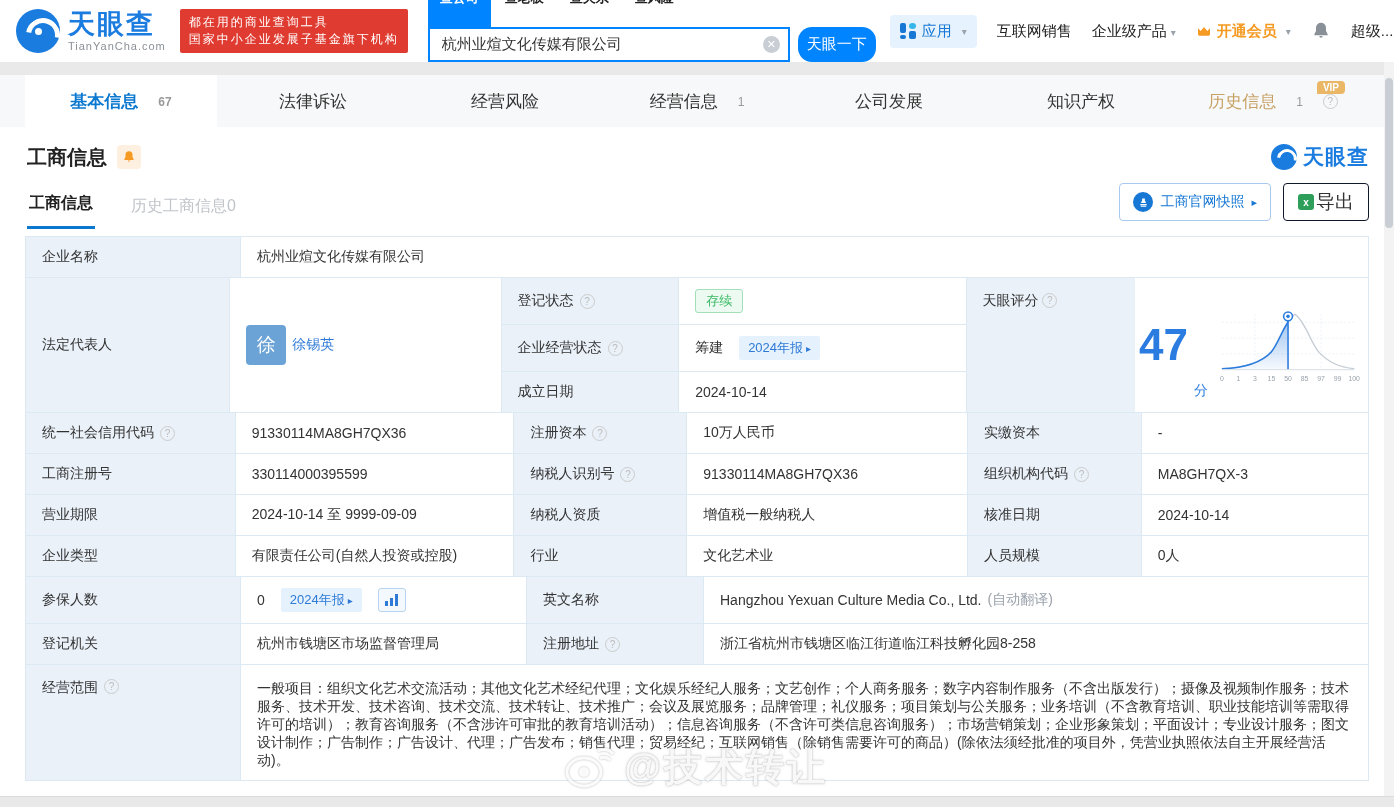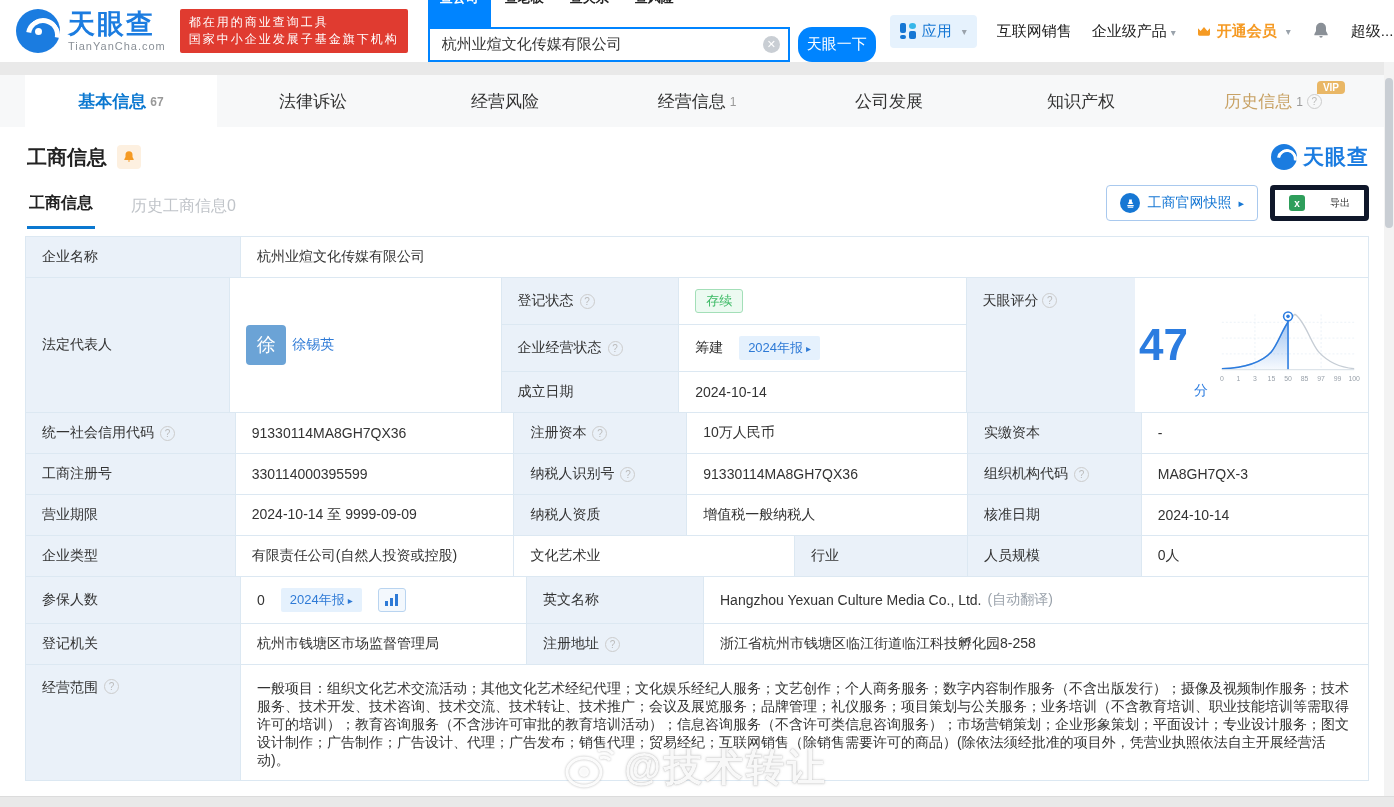--- a/index.html
+++ b/index.html
@@ -40,21 +40,21 @@
   .app-grid i:nth-child(4){left:9px;top:8px;width:7px;height:8px;}
   .nav-item { color:#222; cursor:pointer; }
   .vip-entry { color:#f59a23; font-weight:bold; display:flex; align-items:center; gap:5px; cursor:pointer; }
   .crown-icon { width:16px; height:16px; fill:#f59a23; }
   .bell-icon-svg { width:20px; height:20px; fill:#8a9097; cursor:pointer; }
   .super-entry { color:#222; cursor:pointer; }
 
   
   .band { height:13px; background:#e9e9e9; }
   .main-tabs { height:52px; background:#f7f8f9; display:flex; padding:0 25px; }
-  .main-tab { flex:1; display:flex; align-items:center; justify-content:center; gap:4px; font-size:17px; color:#333;
+  .main-tab { flex:1; display:flex; align-items:center; justify-content:center; gap:20px; font-size:17px; color:#333;
     cursor:pointer; position:relative;text-align:right; }
   .main-tab.active { background:#fff; color:#0b78d0; font-weight:bold; }
   .tab-count { font-size:12px; color:#999; margin-top:2px; }
   .main-tab.gold { color:#c8a265; }
   .vip-badge { position:absolute; top:6px; right:24px; background:#e9b766; color:#fff; font-size:10px; font-weight:bold;
     padding:1px 6px; border-radius:4px 4px 4px 0; }
   .help-circle { display:inline-block; width:15px; height:15px; border:1px solid #ccc; border-radius:50%; color:#bbb;
     font-size:10px; line-height:13px; text-align:center; vertical-align:1px; }
   .help-circle::before { content:"?"; }
 
@@ -74,22 +74,22 @@
   .subtab-row { display:flex; align-items:flex-end; padding:6px 0 0 2px; border-bottom:1px solid #fff; }
   .subtab { font-size:16px; font-weight:bold; color:#222; padding:10px 2px 12px; margin-right:34px; cursor:pointer; }
   .subtab.active { color:#222; border-bottom:3px solid #0b78d0; }
   .subtab.dim { color:#c0c4c9; font-weight:normal; }
   .subtab-actions { margin-left:auto; display:flex; gap:12px; padding-bottom:8px; }
   .btn-snapshot { display:flex; align-items:center; gap:7px; border:1px solid #a9c9ee; border-radius:4px; background:#fff;
     color:#1677d4; font-size:14px; padding:5px 13px; cursor:pointer; }
   .stamp-circle { width:20px; height:20px; background:#1677d4; border-radius:50%; display:flex; align-items:center; justify-content:center; }
   .stamp-circle svg { width:11px; height:11px; fill:#fff; }
   .btn-snapshot::after { content:"▸"; color:#1677d4; font-size:11px; }
-  .btn-export { display:flex; align-items:center; gap:25px; border:5px solid #0f172a; border-radius:4px; background:#fff;
-    color:#333; font-size:10px; padding:5px 14px; cursor:pointer; }
+  .btn-export { display:flex; align-items:center; gap:2px; border:1px solid #0f172a; border-radius:4px; background:#fff;
+    color:#333; font-size:19px; padding:5px 14px; cursor:pointer; }
   .xls-icon { width:16px; height:16px; background:#2e9e5b; border-radius:3px; color:#fff; font-size:10px; font-weight:bold;
     display:flex; align-items:center; justify-content:center; }
   .xls-icon::before { content:"x"; }
 
   
   .biz-table { border:1px solid #dce8f2; margin-top:6px; font-size:14px; }
   .t-row { display:flex; border-top:1px solid #dce8f2; }
   .t-row:first-child { border-top:none; }
   .cell { padding:11px 16px; display:flex; align-items:center; gap:6px; }
   .lbl { background:#eaf1f9; color:#333; }
@@ -376,22 +376,22 @@
         <div class="cell val w-v1 bl">2024-10-14 至 9999-09-09</div>
         <div class="cell lbl w-l2 bl">纳税人资质</div>
         <div class="cell val w-v2 bl">增值税一般纳税人</div>
         <div class="cell lbl w-l3 bl">核准日期</div>
         <div class="cell val w-v3 bl">2024-10-14</div>
       </div>
 
       <div class="t-row">
         <div class="cell lbl w-l1">企业类型</div>
         <div class="cell val w-v1 bl">有限责任公司(自然人投资或控股)</div>
+        <div class="cell lbl w-l2 bl">行业</div>
         <div class="cell val w-v2 bl">文化艺术业</div>
-        <div class="cell lbl w-l2 bl">行业</div>
         <div class="cell lbl w-l3 bl">人员规模</div>
         <div class="cell val w-v3 bl">0人</div>
       </div>
 
       <div class="t-row">
         <div class="cell lbl w-l1">参保人数</div>
         <div class="cell val w-v1 bl">
           <span>0</span>
           <span class="report-badge">2024年报</span>
           <span class="trend-btn">

